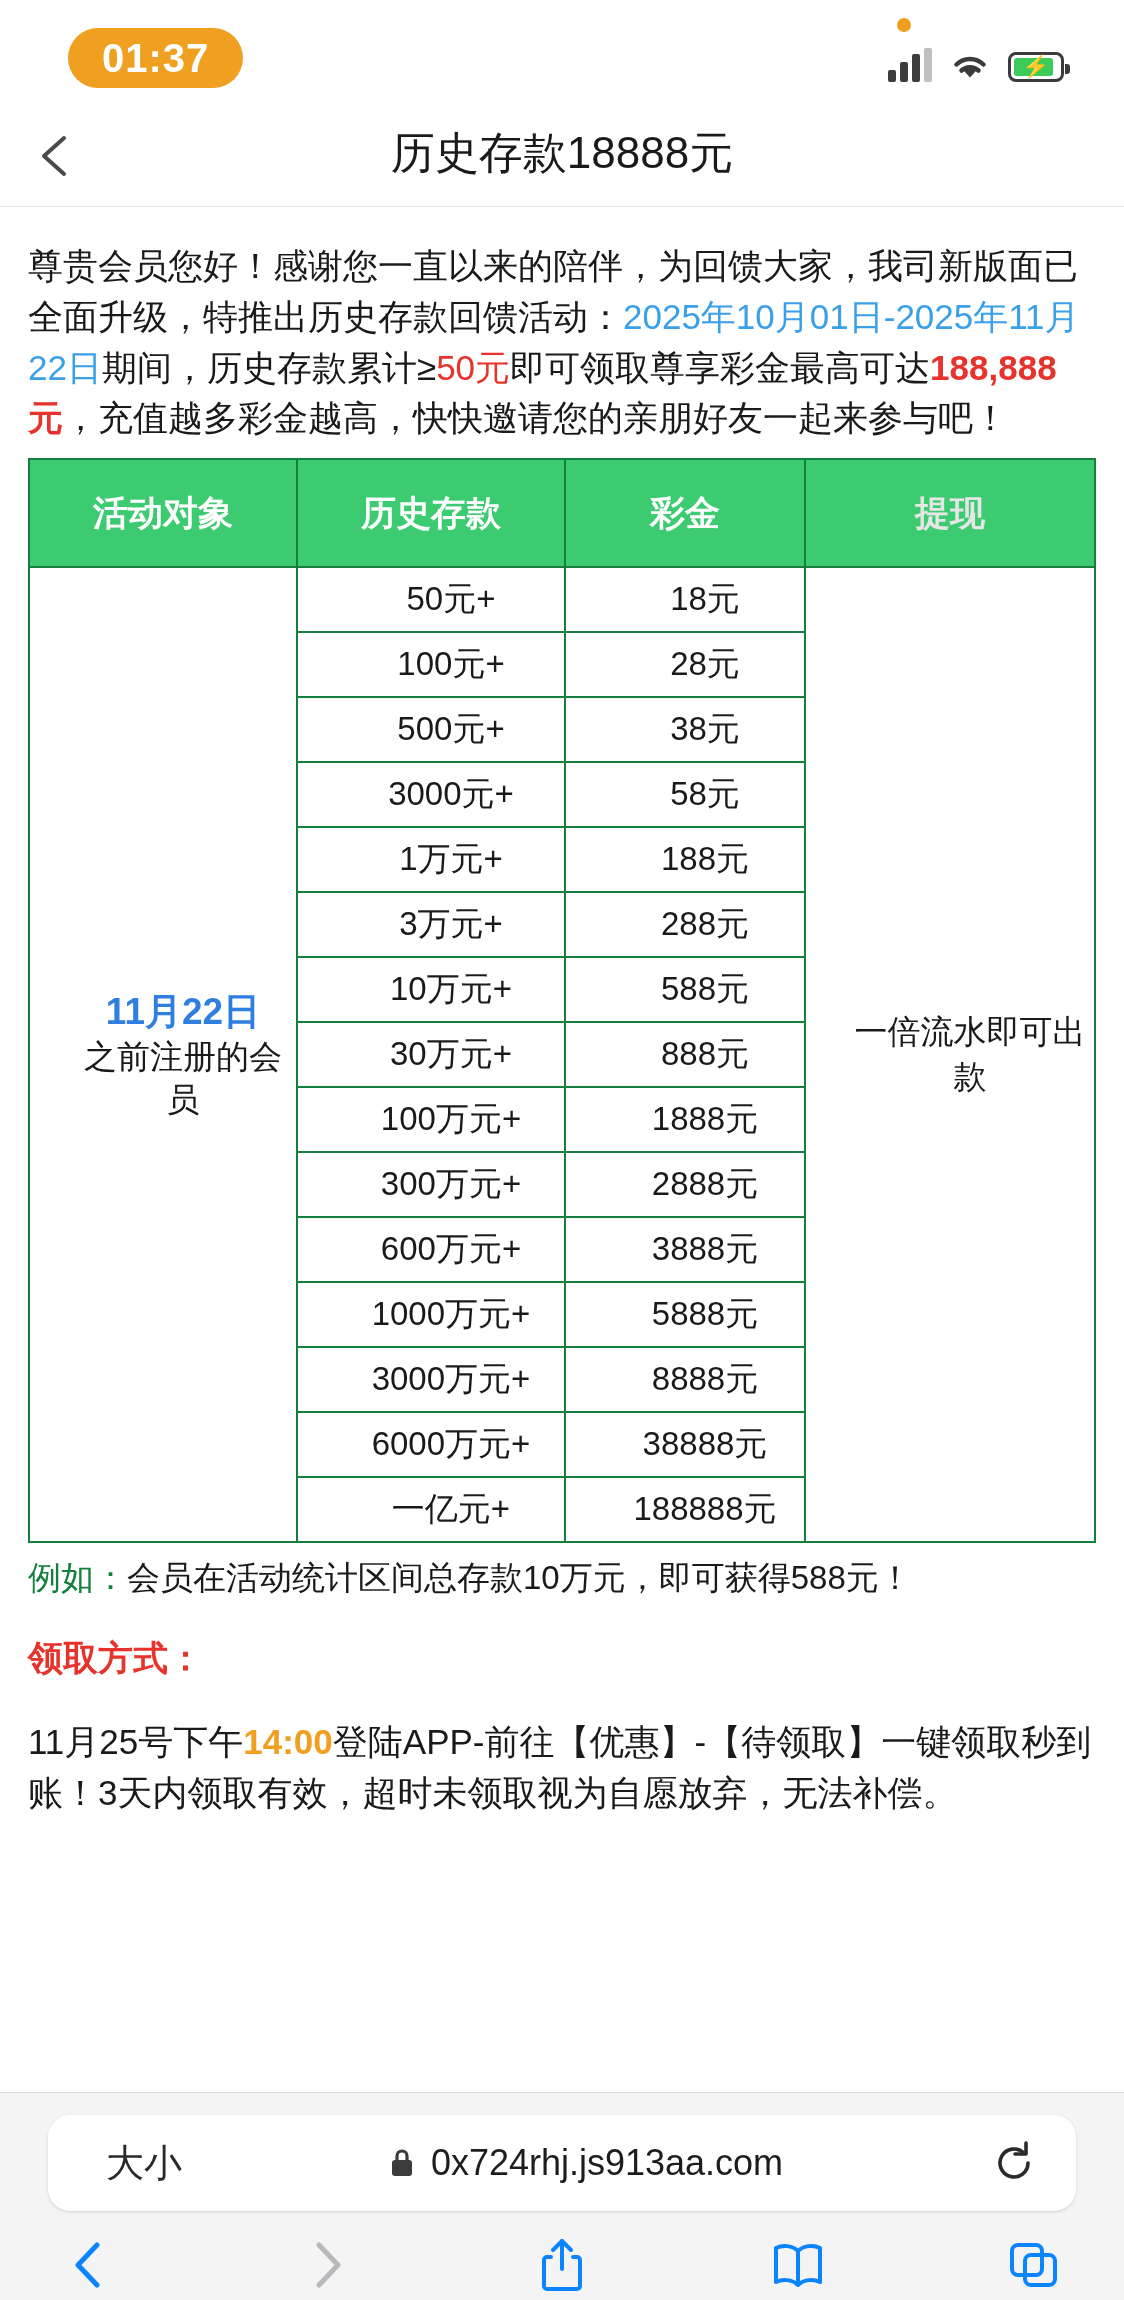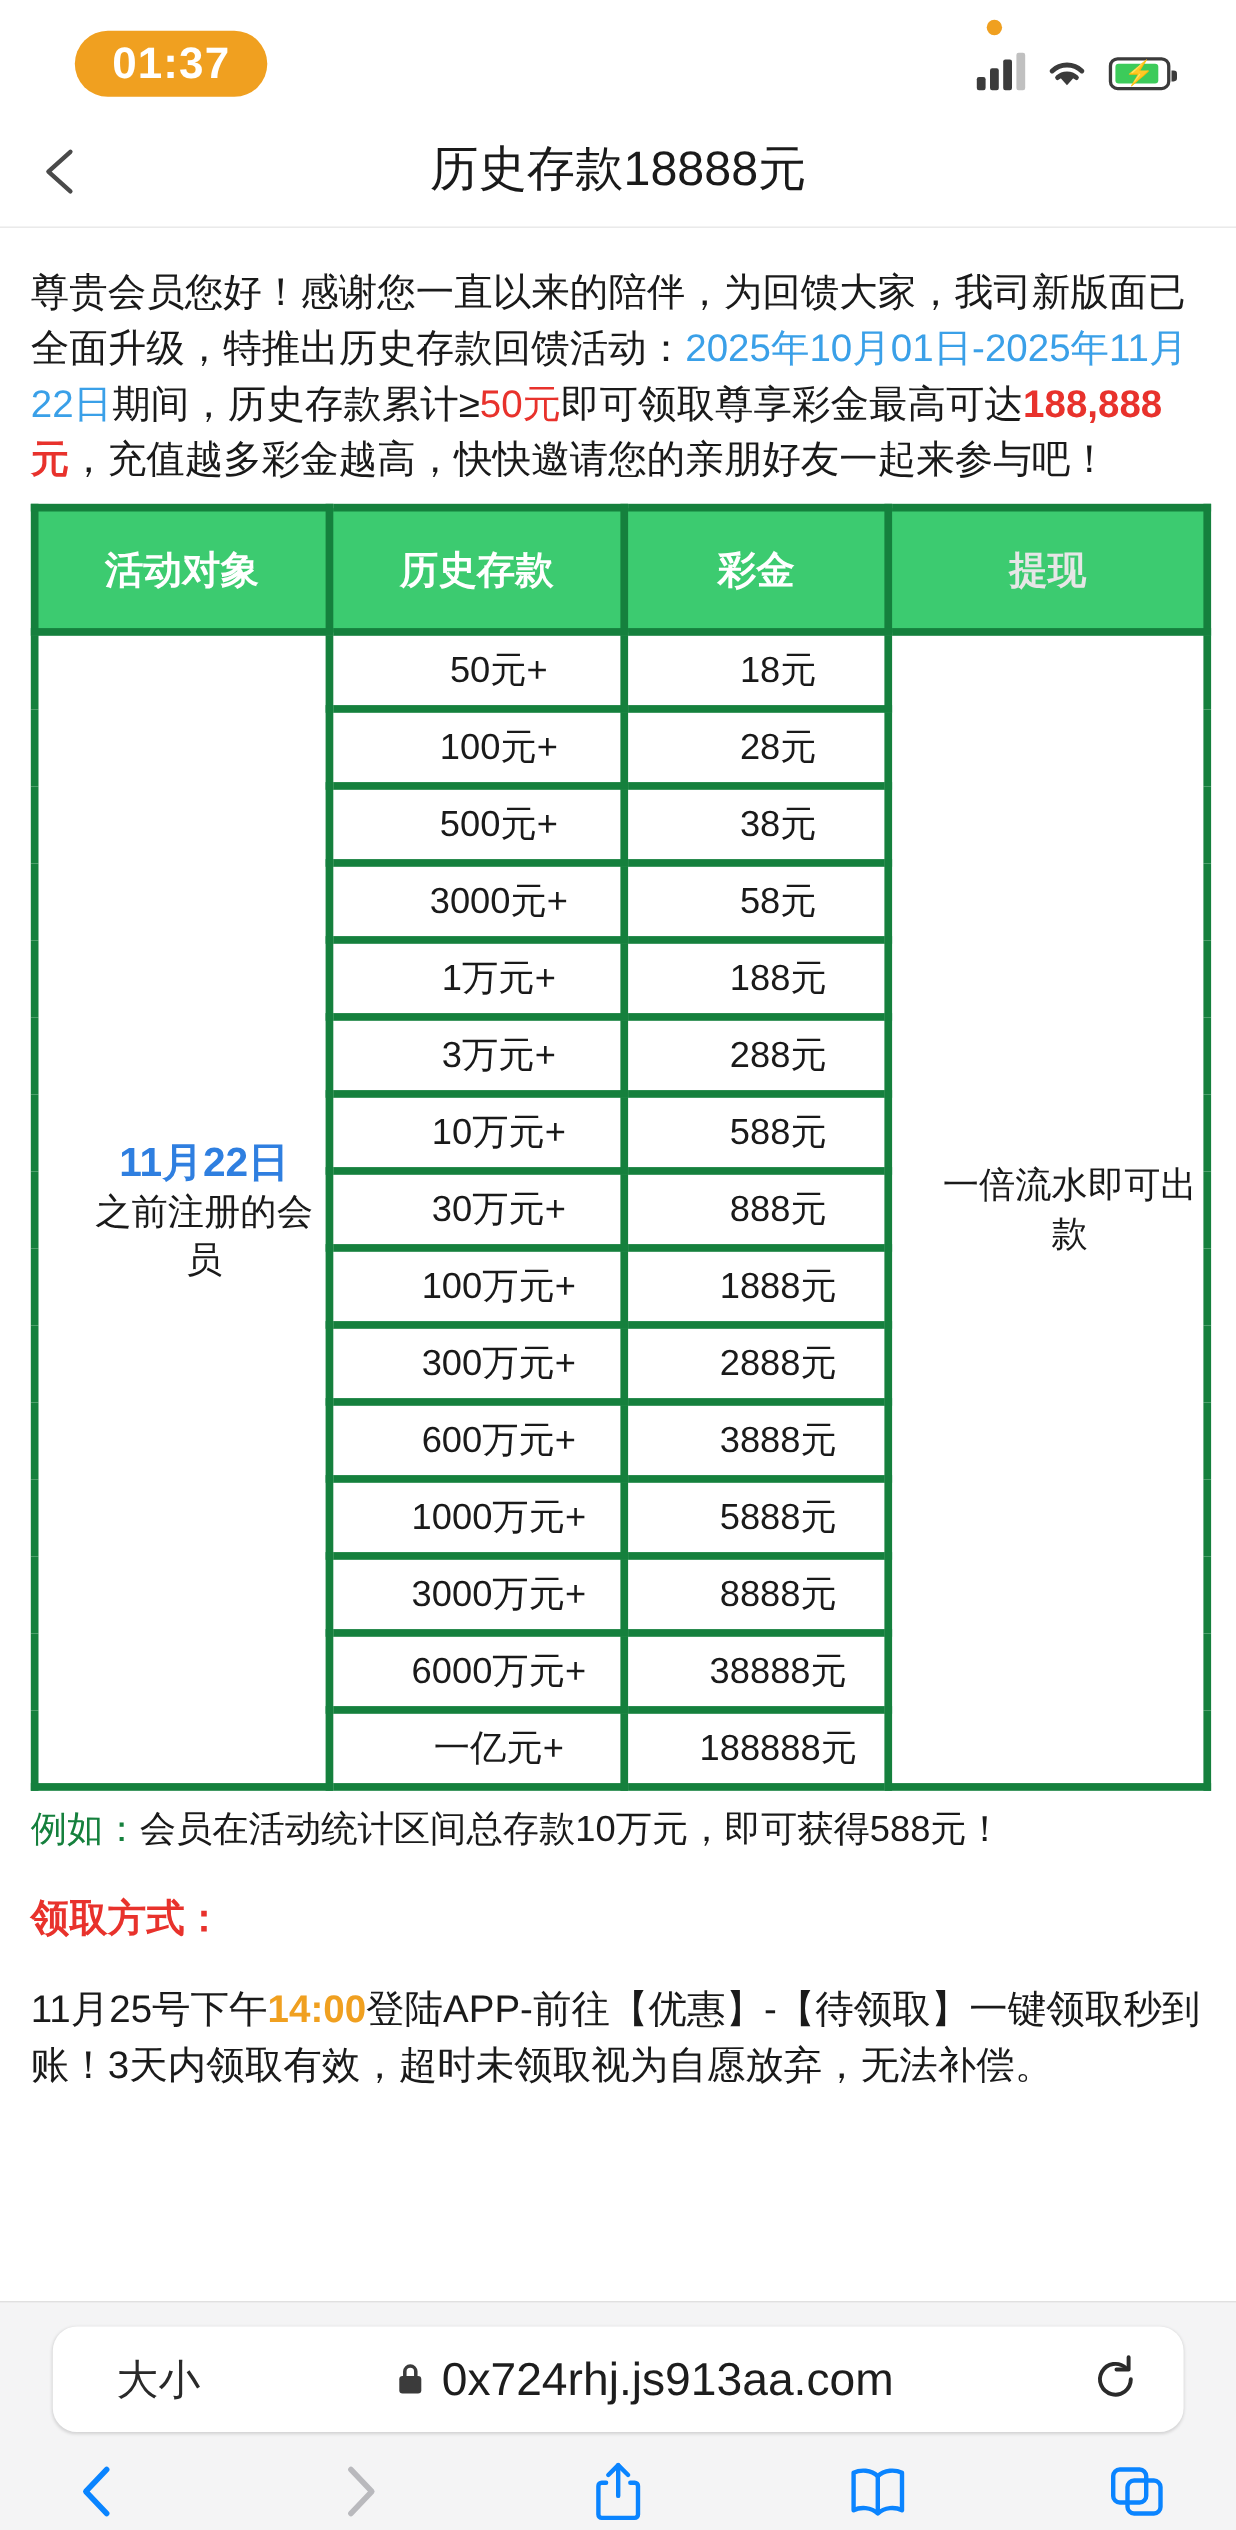--- a/index.html
+++ b/index.html
@@ -161,21 +161,21 @@
   .intro .red-b { color: #e8322c; font-weight: bold; }
 
   
   table.promo {
     border-collapse: collapse;
     width: 1066px;
     margin-top: 14px;
     table-layout: fixed;
   }
   table.promo th, table.promo td {
-    border: 7px solid #15803d;
+    border: 2px solid #15803d;
     text-align: center;
     font-size: 33px;
     color: #1a1a1a;
     padding: 0;
   }
   table.promo thead th {
     background: #3ccb70;
     color: #ffffff;
     height: 106px;
     font-weight: bold;
@@ -255,21 +255,21 @@
   }
   .url-center {
     flex: 1 1 auto;
     display: flex;
     align-items: center;
     justify-content: center;
     gap: 16px;
   }
   .lock { width: 26px; height: 32px; }
   .url-text {
-    font-size: 42px;
+    font-size: 36px;
     color: #1d1d1d;
     white-space: nowrap;
   }
   .reload {
     margin-right: 38px;
     width: 48px;
     height: 48px;
   }
   .toolbar {
     display: flex;

